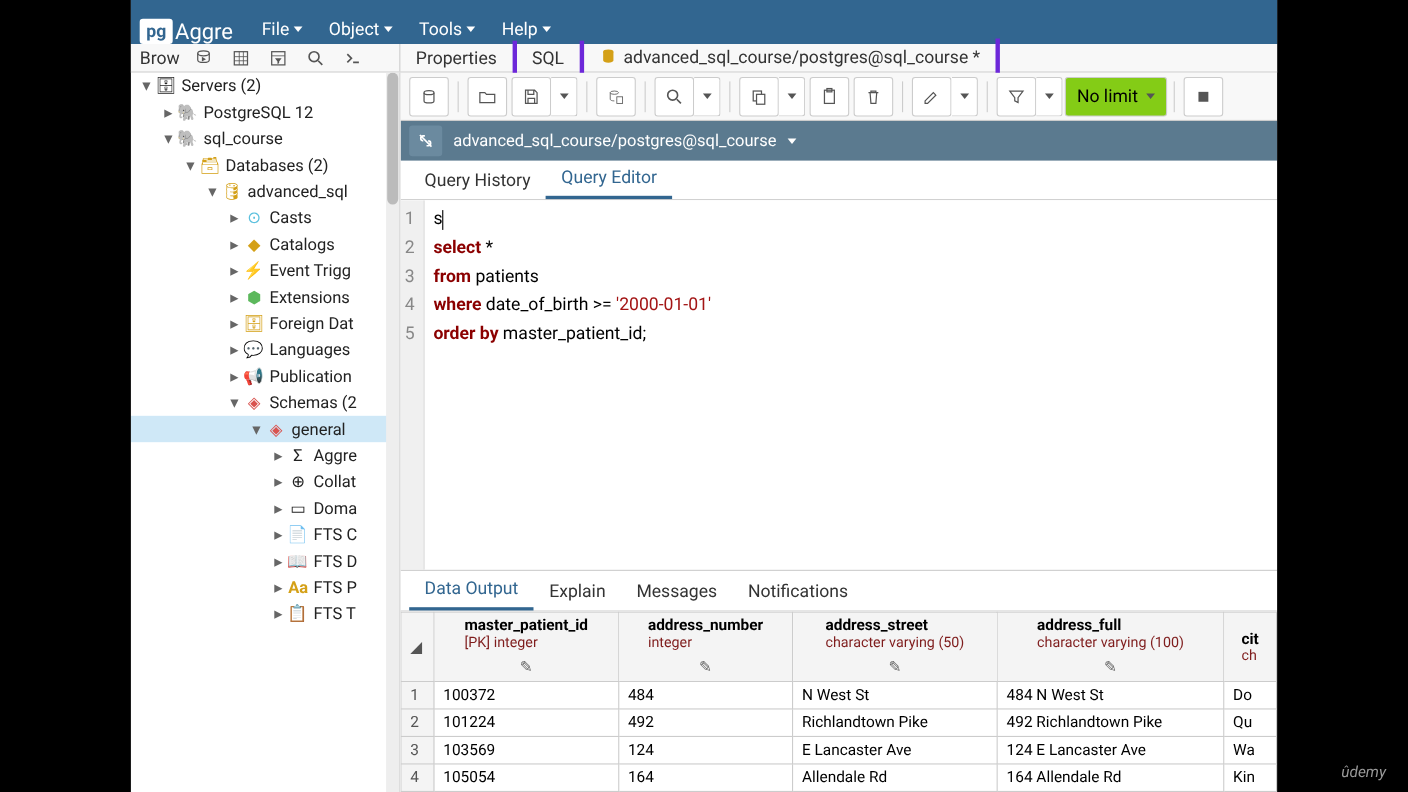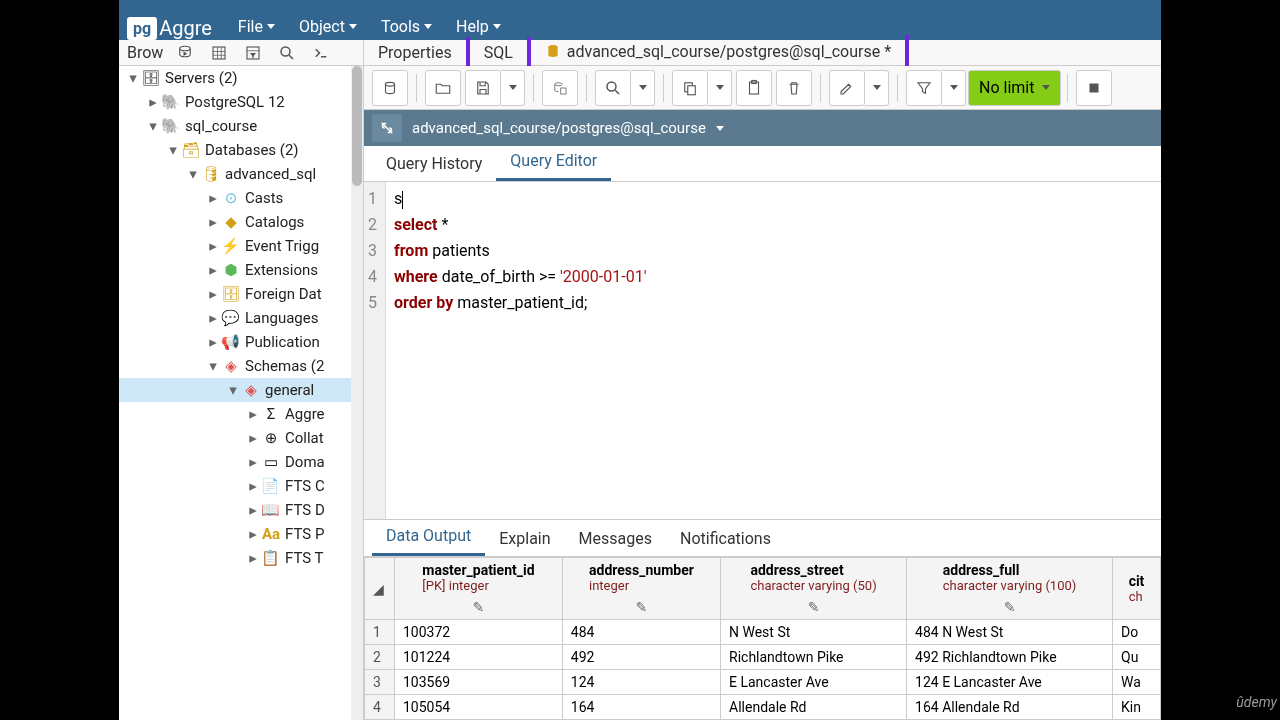--- a/index.html
+++ b/index.html
@@ -52,21 +52,21 @@
 .grid-table { border-collapse: collapse; width: 100%; }
 .grid-table th, .grid-table td { border: 1px solid #ccc; padding: 4px 8px; font-size: 14px; text-align: left; }
 .grid-table th { background: #f4f4f4; font-weight: normal; position: relative; }
 .col-header { display: flex; align-items: center; justify-content: space-between; gap: 6px; flex-direction: column; }
 .col-title { font-weight: bold; }
 .col-type { color: #7f1d1d; font-size: 13px; }
 .edit-icon { color: #666; cursor: pointer; }
 .rownum { background: #f4f4f4; text-align: center; color: #555; width: 30px; }
 .num-cell { text-align: right; }
 .icon-svg { width: 18px; height: 18px; }
-.udemy { position: absolute; right: 3px; bottom: 10px; color: #999; font-size: 14px; font-style: italic; }
+.udemy { position: absolute; right: 20px; bottom: 10px; color: #999; font-size: 14px; font-style: italic; }
 </style>
 </head>
 <body>
 
 <div class="app">
 
   <div class="menubar">
     <div class="logo">
       <span class="logo-badge">pg</span>
       <span class="logo-text">Aggre</span>

